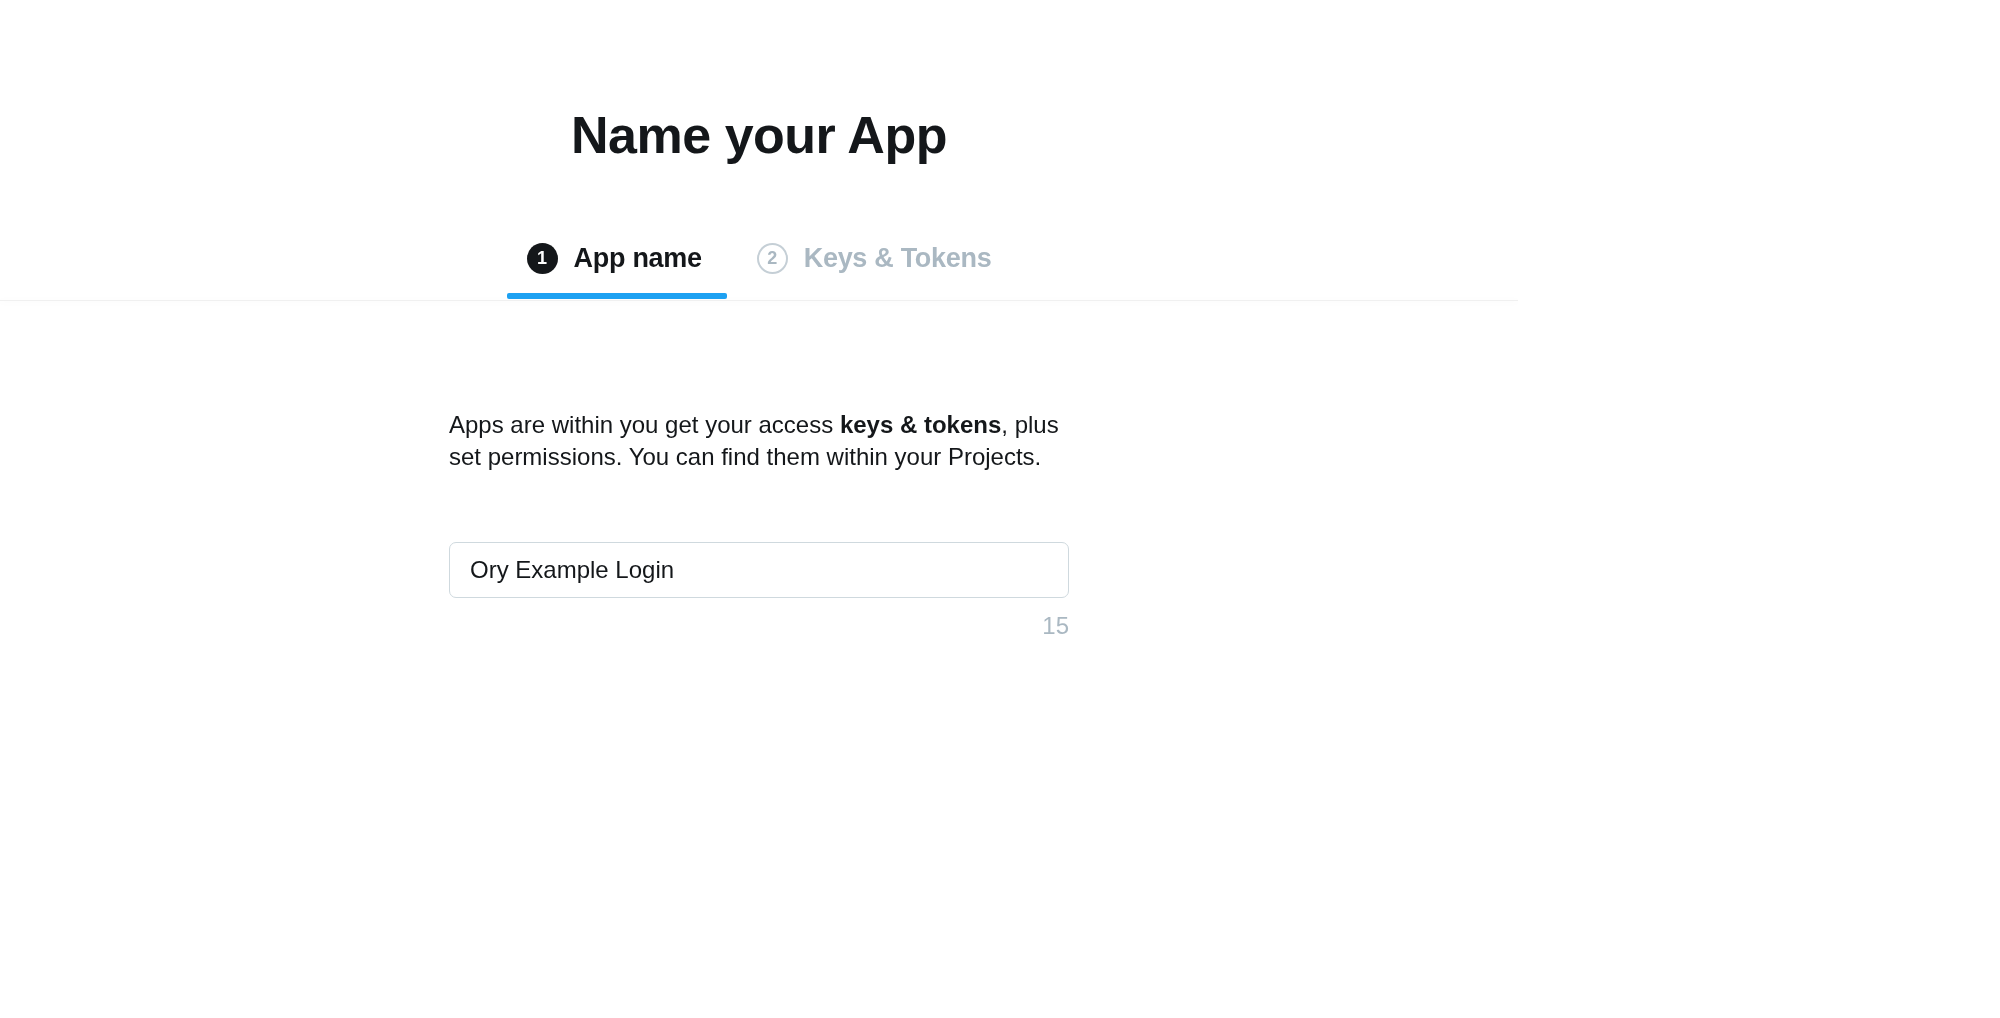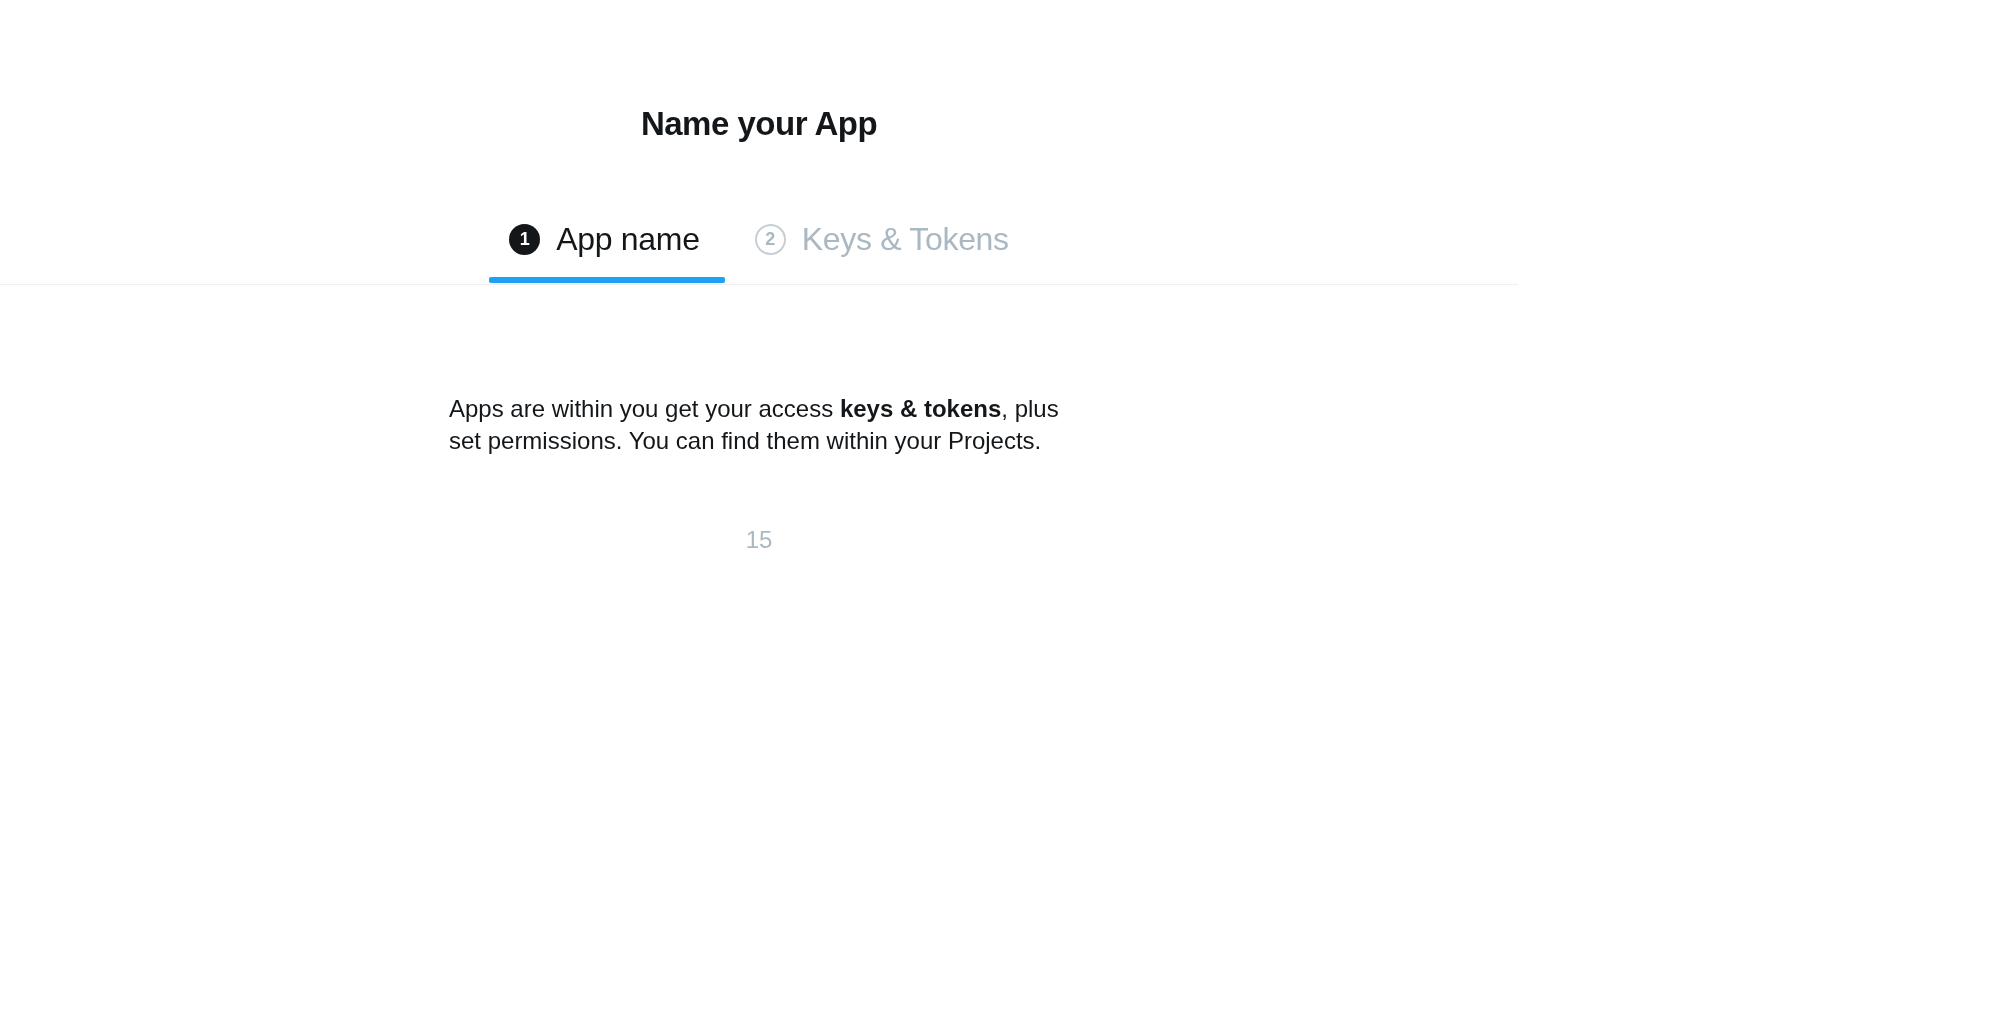--- a/index.html
+++ b/index.html
@@ -21,21 +21,21 @@
       position: relative;
       background: #ffffff;
     }
     .header-section {
       width: 100%;
       padding-top: 105px;
       text-align: center;
       border-bottom: 1px solid transparent;
     }
     .page-title {
-      font-size: 33px;
+      font-size: 52px;
       font-weight: 800;
       color: #14171a;
       letter-spacing: -0.5px;
     }
     .steps-container {
       display: flex;
       justify-content: center;
       align-items: center;
       gap: 55px;
       padding-top: 78px;
@@ -62,22 +62,22 @@
     .step-badge.active {
       background: #14171a;
       color: #ffffff;
     }
     .step-badge.inactive {
       background: #ffffff;
       color: #aab8c2;
       border: 2px solid #c5cfd6;
     }
     .step-label {
-      font-size: 32px;
-      font-weight: 400;
+      font-size: 27px;
+      font-weight: 700;
       letter-spacing: -0.3px;
     }
     .step-label.active {
       color: #14171a;
     }
     .step-label.inactive {
       color: #aab8c2;
     }
     .step-underline {
       position: absolute;
@@ -116,21 +116,21 @@
       height: 56px;
       padding: 0 20px;
       font-size: 24px;
       border: 1px solid #cfd9de;
       border-radius: 7px;
       color: #14171a;
       outline: none;
       font-family: inherit;
     }
     .char-count {
-      text-align: center;
+      text-align: right;
       margin-top: 14px;
       font-size: 24px;
       color: #aab8c2;
       font-weight: 400;
     }
   </style>
 </head>
 <body>
 
 <div class="main-wrapper">
@@ -152,17 +152,18 @@
   </div>
 
   <div class="header-shadow"></div>
 
   <div class="content-section">
     <p class="description">
       <span>Apps are within you get your access </span><strong>keys &amp; tokens</strong><span>, plus set permissions. You can find them within your Projects.</span>
     </p>
 
     <div class="input-wrapper">
+      <input type="text" class="app-name-input" value="Ory Example Login" style="">
       <div class="char-count">15</div>
     </div>
   </div>
 
 </div>
 
 </body></html>

